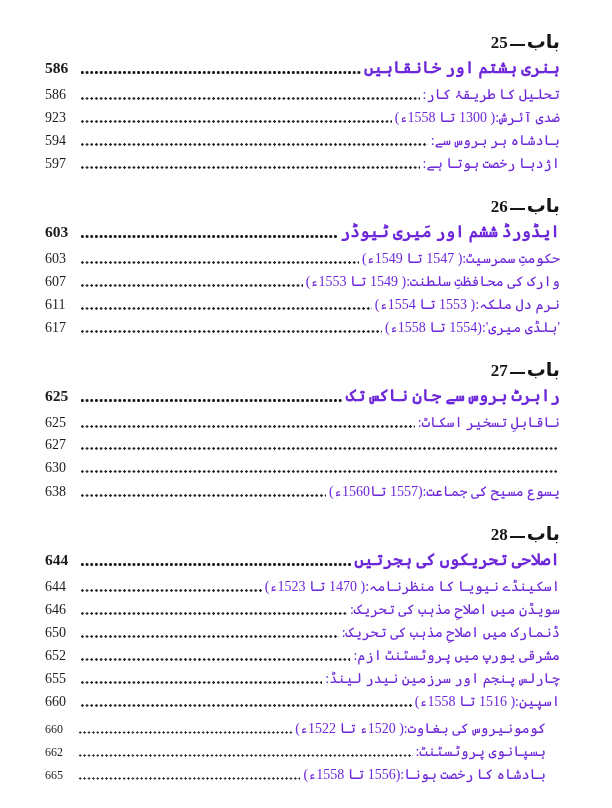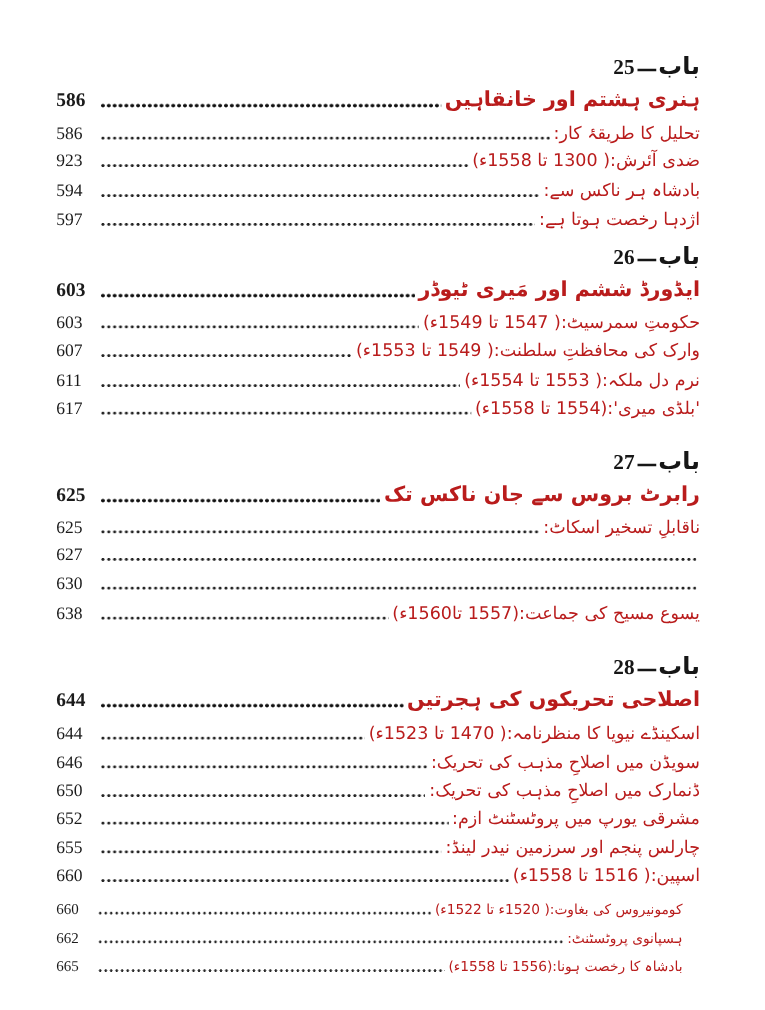--- a/index.html
+++ b/index.html
@@ -5,21 +5,21 @@
   html,body{margin:0;padding:0;background:#ffffff;}
   .page{
     position:relative;
     width:612px;height:808px;
     background:#ffffff;
     color:#161616;
     font-family:"DejaVu Sans",sans-serif;
     overflow:hidden;
   }
   .chapter{position:absolute;left:45px;right:52px;}
-  .ch-0{top:42px}
+  .ch-0{top:30px}
   .ch-1{top:194px}
   .ch-2{top:358px}
   .ch-3{top:522px}
 
   
   .chap-head{height:28px;text-align:right;white-space:nowrap;}
   .chap-num{
     font-family:"Liberation Serif","DejaVu Serif",serif;
     font-weight:bold;font-size:17px;letter-spacing:1px;
   }
@@ -35,34 +35,35 @@
     font-family:Liberation Serif, serif;
     font-size:14px;min-width:32px;flex:0 0 auto;color:#1b1b1b;
   }
   .dots{
     flex:1 1 auto;min-width:8px;height:5px;align-self:auto;
     position:relative;top:2px;margin:0 3px;
     background-image:radial-gradient(circle,#222222 1.05px,rgba(0,0,0,0) 1.45px);
     background-size:4.7px 5px;background-repeat:repeat-x;background-position:left center;
   }
   .urdu{
-    direction:rtl;flex:0 0 auto;font-size:14px;color:#b91c1c;
+    direction:rtl;flex:0 0 auto;font-size:14px;color:#6d28d9;
     white-space:nowrap;
+    font-family:Liberation Serif, serif;
   }
 
   .title-row{height:28px;}
   .title-row .num{font-weight:bold;font-size:15.5px;}
   .title-row .urdu{font-size:16.5px;font-weight:bold;}
   .title-row .dots{
     background-image:radial-gradient(circle,#111111 1.25px,rgba(0,0,0,0) 1.6px);
   }
 
   .small{height:23px;padding-right:14px;}
   .small .num{font-size:12px;min-width:30px;}
-  .small .urdu{font-size:11px;}
+  .small .urdu{font-size:14px;}
   .small .dots{
     background-image:radial-gradient(circle,#2a2a2a 0.95px,rgba(0,0,0,0) 1.3px);
     background-size:4.4px 5px;
   }
   .sm-first{margin-top:4px;}
 </style>
 </head>
 <body>
 
 <div class="page">
@@ -80,21 +81,21 @@
       <span class="urdu" dir="rtl">تحلیل کا طریقۂ کار:</span>
     </div>
     <div class="row">
       <span class="num">923</span>
       <span class="dots"></span>
       <span class="urdu" dir="rtl">ضدی آئرش:( 1300 تا 1558ء)</span>
     </div>
     <div class="row">
       <span class="num">594</span>
       <span class="dots"></span>
-      <span class="urdu" dir="rtl">بادشاہ ہر ناکس سے:</span>
+      <span class="urdu" dir="rtl">بادشاہ ہر بروس سے:</span>
     </div>
     <div class="row">
       <span class="num">597</span>
       <span class="dots"></span>
       <span class="urdu" dir="rtl">اژدہا رخصت ہوتا ہے:</span>
     </div>
   </section>
 
   <section class="chapter ch-1">
     <div class="chap-head"><span class="chap-num">26</span><span class="chap-dash"></span><span class="chap-word" dir="rtl">باب</span></div>

